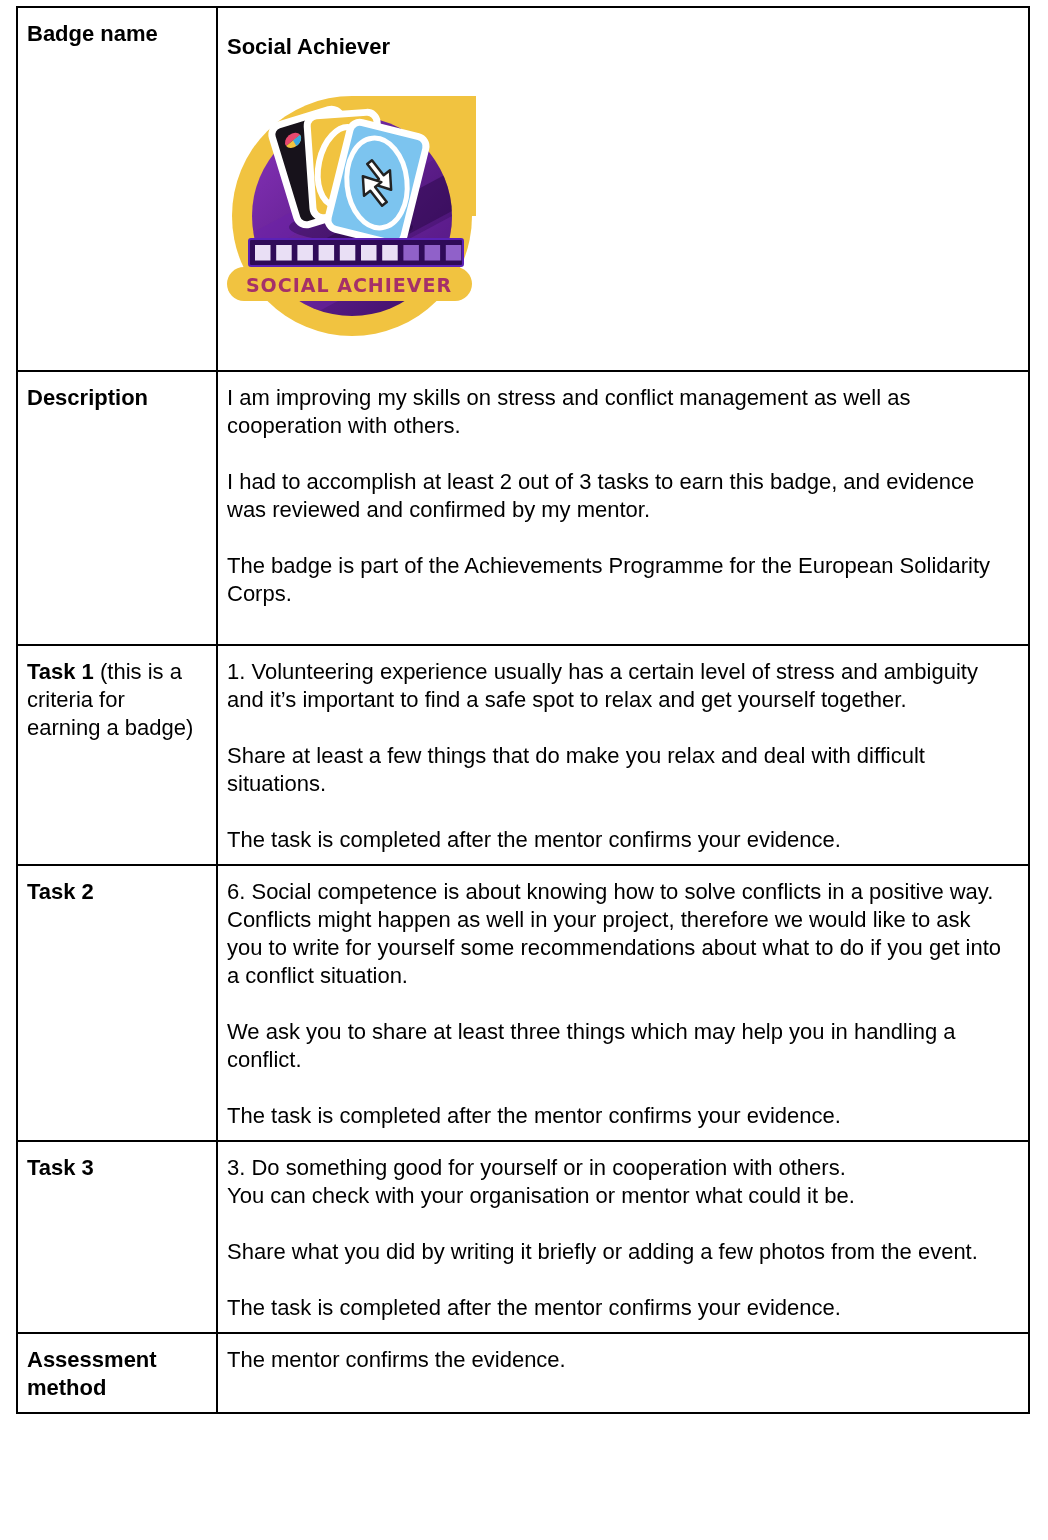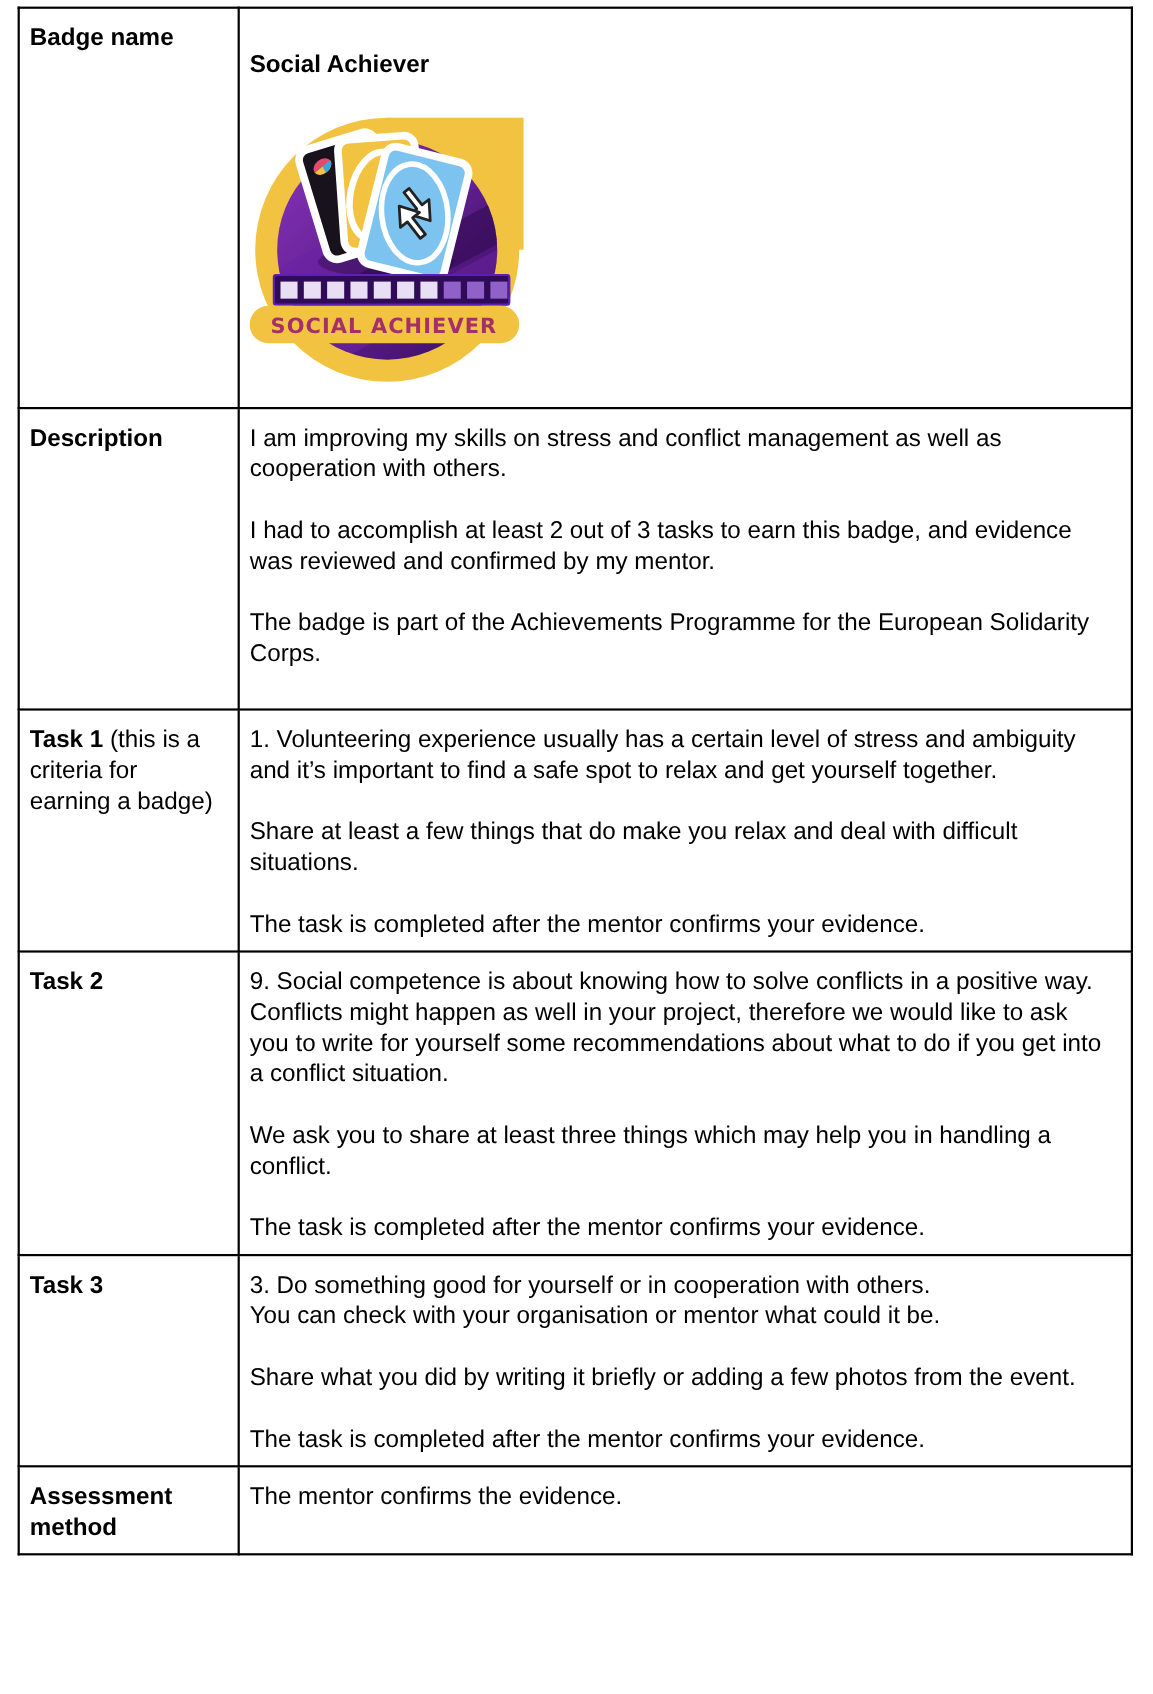--- a/index.html
+++ b/index.html
@@ -32,21 +32,21 @@
   td.label-cell .label-rest {
     font-weight: normal;
   }
   .content-cell p {
     margin: 0 0 28px 0;
   }
   .content-cell p:last-child {
     margin-bottom: 0;
   }
   td.badge-cell {
-    padding-top: 36px;
+    padding-top: 25px;
   }
   .badge-title {
     font-weight: bold;
     font-size: 22px;
     line-height: 28px;
   }
   svg.badge-image {
     display: block;
     margin: 34px 0 0 -2px;
   }
@@ -181,21 +181,21 @@
           </div>
     </td>
   </tr>
 
   <tr style="height:217px;border-radius:14px;">
     <td class="label-cell">
       <span>Task 2</span><span class="label-rest"></span>
     </td>
     <td class="content-cell">
       <div>
-            <p>9. Social competence is about knowing how to solve conflicts in a positive way. Conflicts might happen as well in your project, therefore we would like to ask you to write for yourself some recommendations about what to do if you get into a conflict situation.</p>
+            <p>6. Social competence is about knowing how to solve conflicts in a positive way. Conflicts might happen as well in your project, therefore we would like to ask you to write for yourself some recommendations about what to do if you get into a conflict situation.</p>
             <p>We ask you to share at least three things which may help you in handling a conflict.</p>
             <p>The task is completed after the mentor confirms your evidence.</p>
           </div>
     </td>
   </tr>
 
   <tr style="height:184px;">
     <td class="label-cell">
       <span>Task 3</span><span class="label-rest"></span>
     </td>

